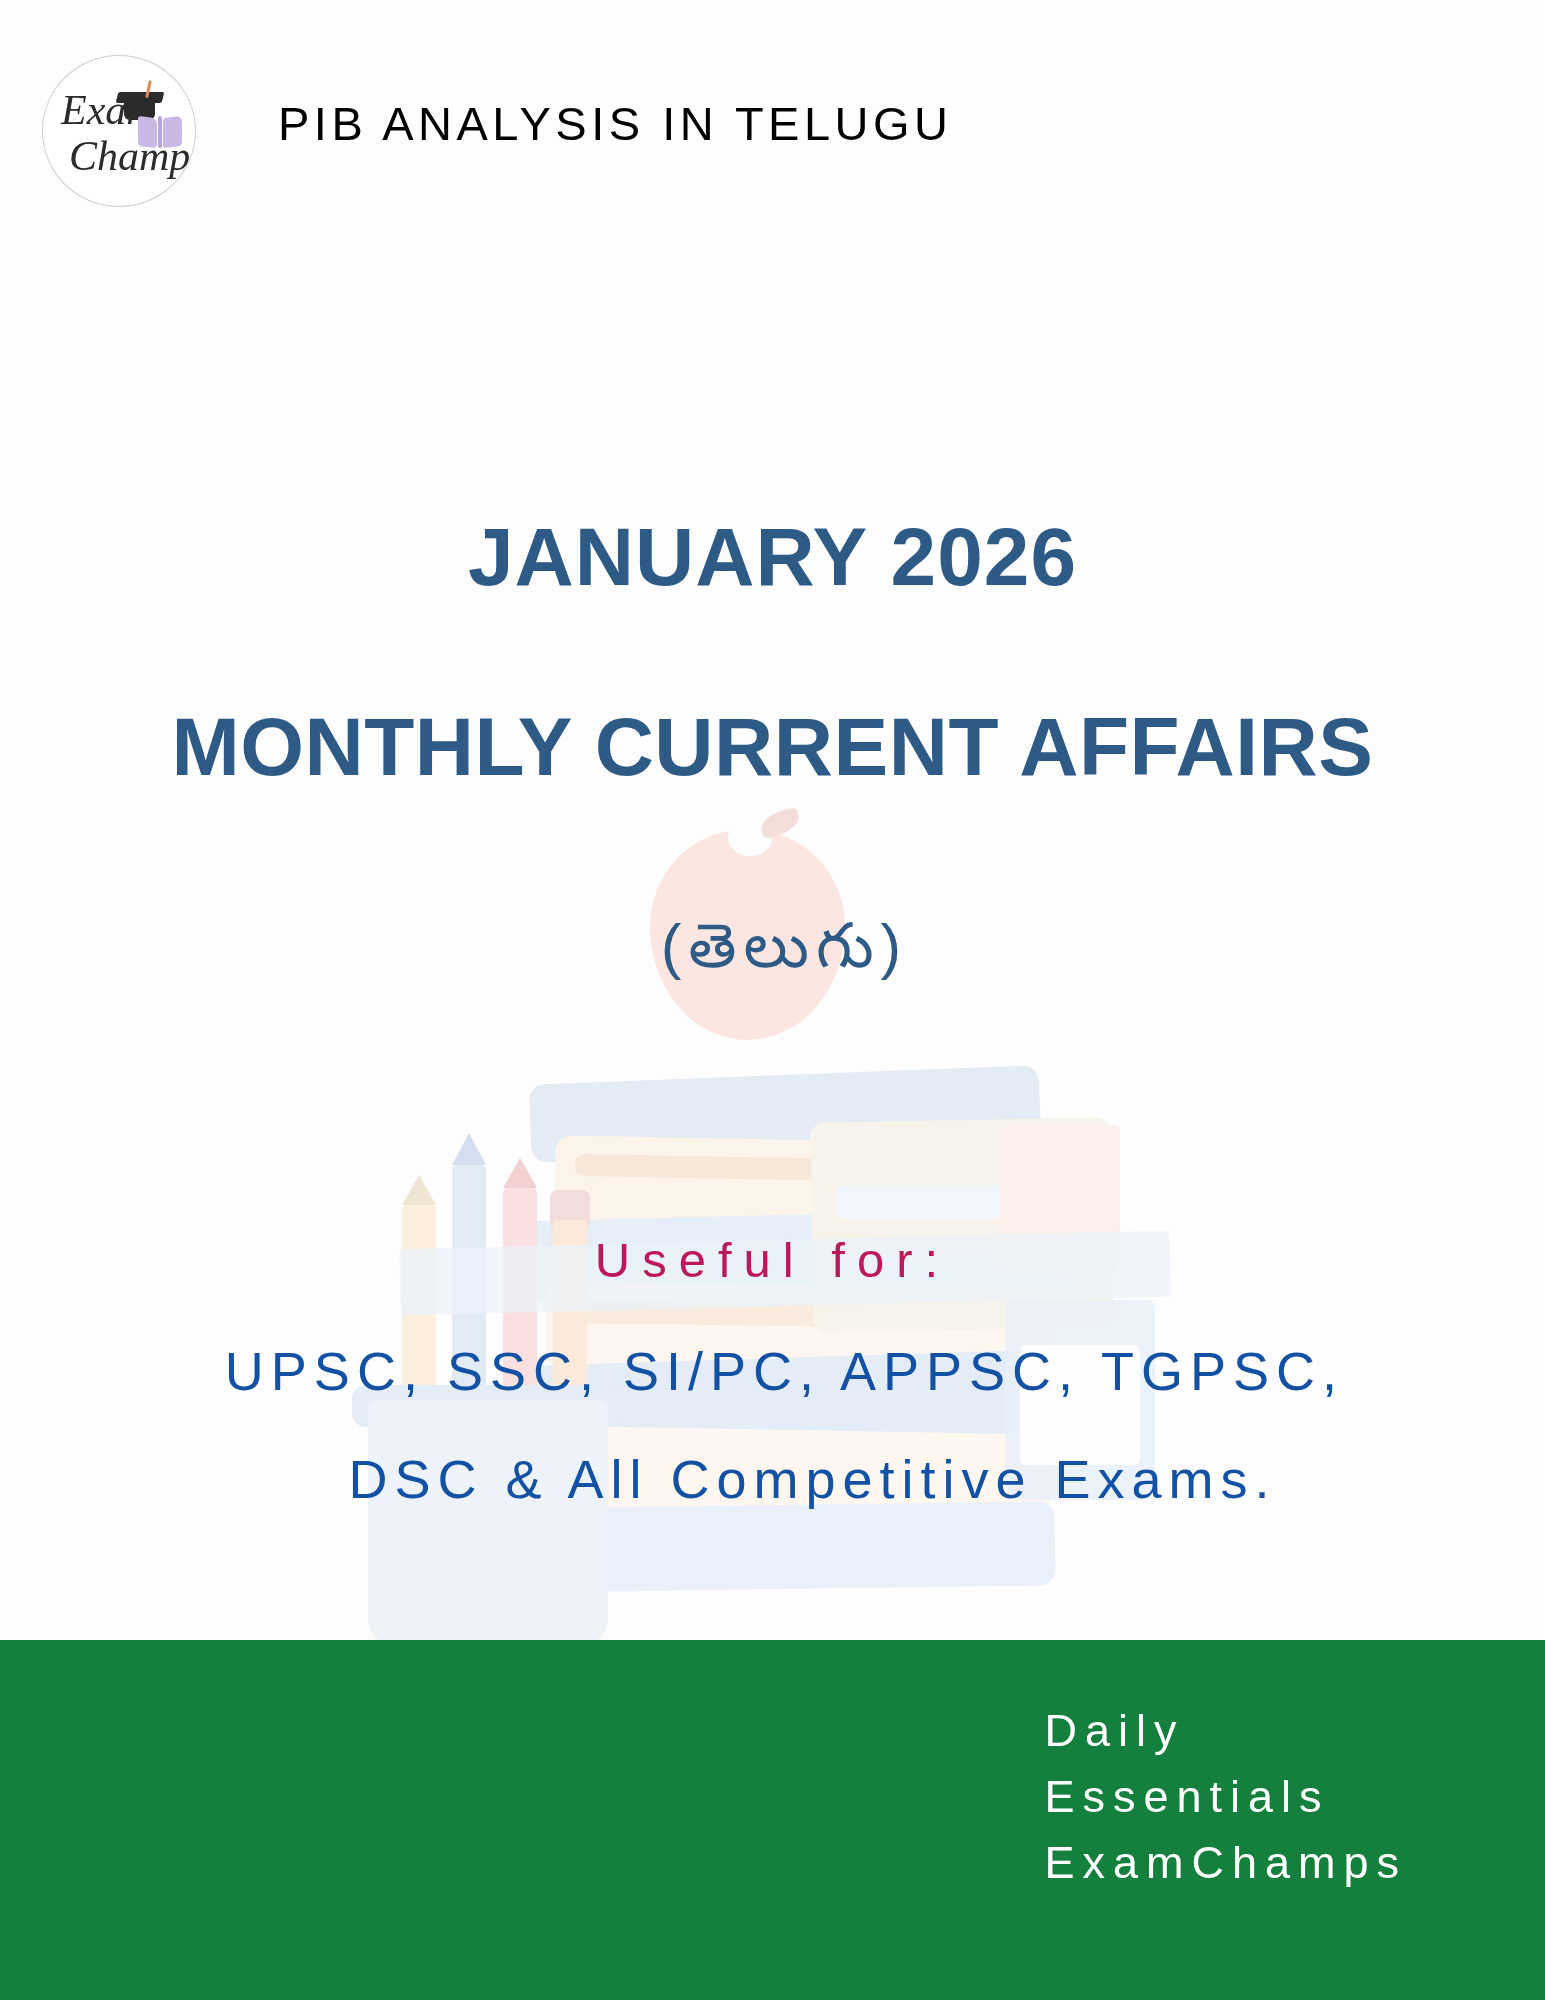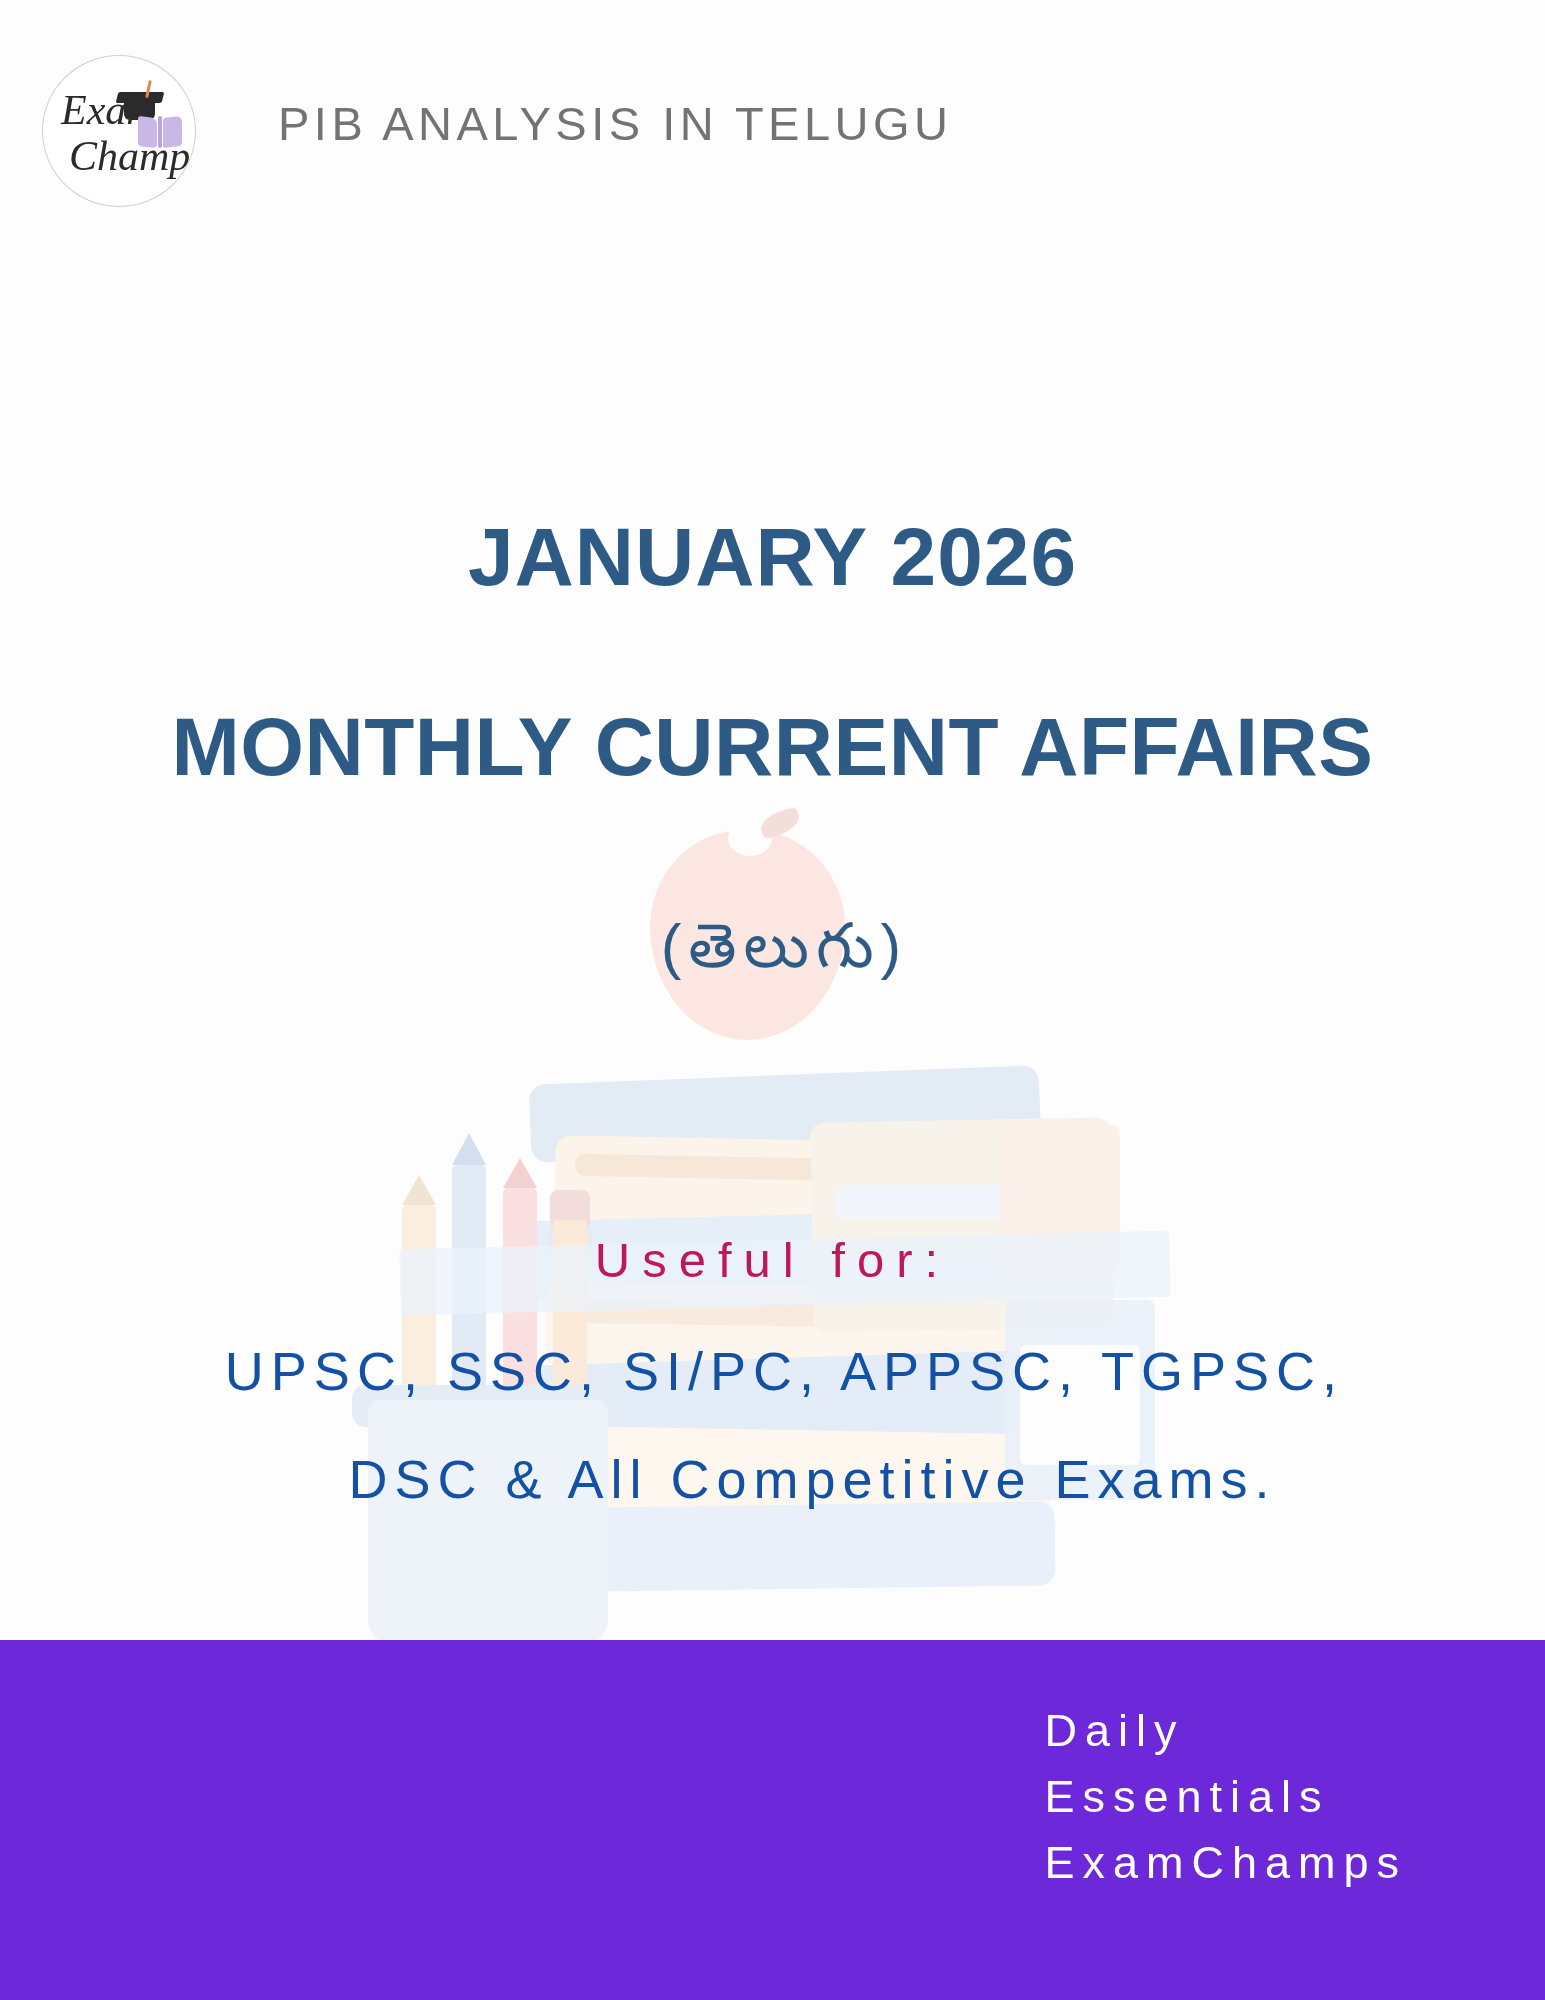--- a/index.html
+++ b/index.html
@@ -61,40 +61,40 @@
   .logo-book .pg{position:absolute;top:3px;width:19px;height:30px;background:#c9b7e6;border-radius:3px 6px 4px 3px;}
   .logo-book .pgL{left:0;transform:skewY(7deg);}
   .logo-book .pgR{right:0;transform:skewY(-7deg);}
   .logo-book .spine{position:absolute;left:20px;top:2px;width:4px;height:32px;background:#b9a4dd;border-radius:2px;}
   .cap{position:absolute;left:74px;top:22px;width:46px;height:40px;}
   .cap-board{position:absolute;left:0;top:14px;width:46px;height:11px;background:#2b2b2b;transform:skewX(-14deg);border-radius:2px;}
   .cap-body{position:absolute;left:7px;top:22px;width:31px;height:20px;background:#2b2b2b;border-radius:0 0 6px 6px;}
   .cap-tassel{position:absolute;left:30px;top:2px;width:3px;height:18px;background:#d98a53;border-radius:2px;transform:rotate(12deg);}
 
   .header-title{position:absolute;left:278px;top:96px;font-size:47px;font-weight:300;
-    letter-spacing:4.5px;color:#737373;white-space:nowrap;}
+    letter-spacing:4.5px;color:#000000;white-space:nowrap;}
 
   
   .main{position:absolute;left:0;top:0;width:1545px;z-index:6;}
   .title1{position:absolute;left:0;top:510px;width:1545px;text-align:center;
     font-size:82px;font-weight:bold;color:#2d5b85;letter-spacing:1px;}
   .title2{position:absolute;left:0;top:700px;width:1545px;text-align:center;
     font-size:82px;font-weight:bold;color:#2d5b85;letter-spacing:0.5px;}
   .subtitle{position:absolute;left:12px;top:910px;width:1545px;text-align:center;
     font-size:62px;font-weight:400;color:#2d5b85;letter-spacing:7px;}
 
   .useful{position:absolute;left:0;top:1232px;width:1545px;text-align:center;
     font-size:49px;font-weight:400;color:#be185d;letter-spacing:12px;}
   .exam1{position:absolute;left:0;top:1340px;width:1545px;text-align:center;
     font-size:54px;font-weight:400;color:#1251a3;letter-spacing:7px;padding-left:12px;}
   .exam2{position:absolute;left:0;top:1448px;width:1545px;text-align:center;
     font-size:54px;font-weight:400;color:#1251a3;letter-spacing:7px;padding-left:40px;}
 
   
-  .footer{position:absolute;left:0;top:1640px;width:1545px;height:360px;background:#6d28d9;z-index:7;}
+  .footer{position:absolute;left:0;top:1640px;width:1545px;height:360px;background:#15803d;z-index:7;}
   .footer-text{position:absolute;right:138px;top:58px;text-align:left;color:#ffffff;
     font-size:45px;font-weight:300;letter-spacing:8px;line-height:1.47;}
   .footer-line{display:block;white-space:nowrap;}
 </style>
 </head>
 <body>
 
 <div class="page">
 
   <div class="bg-art">

